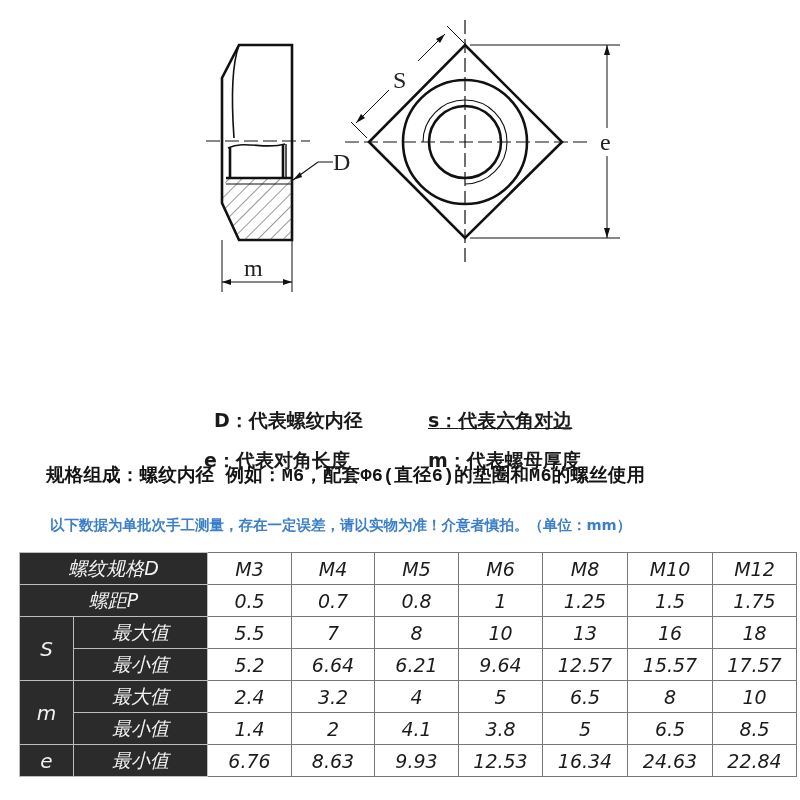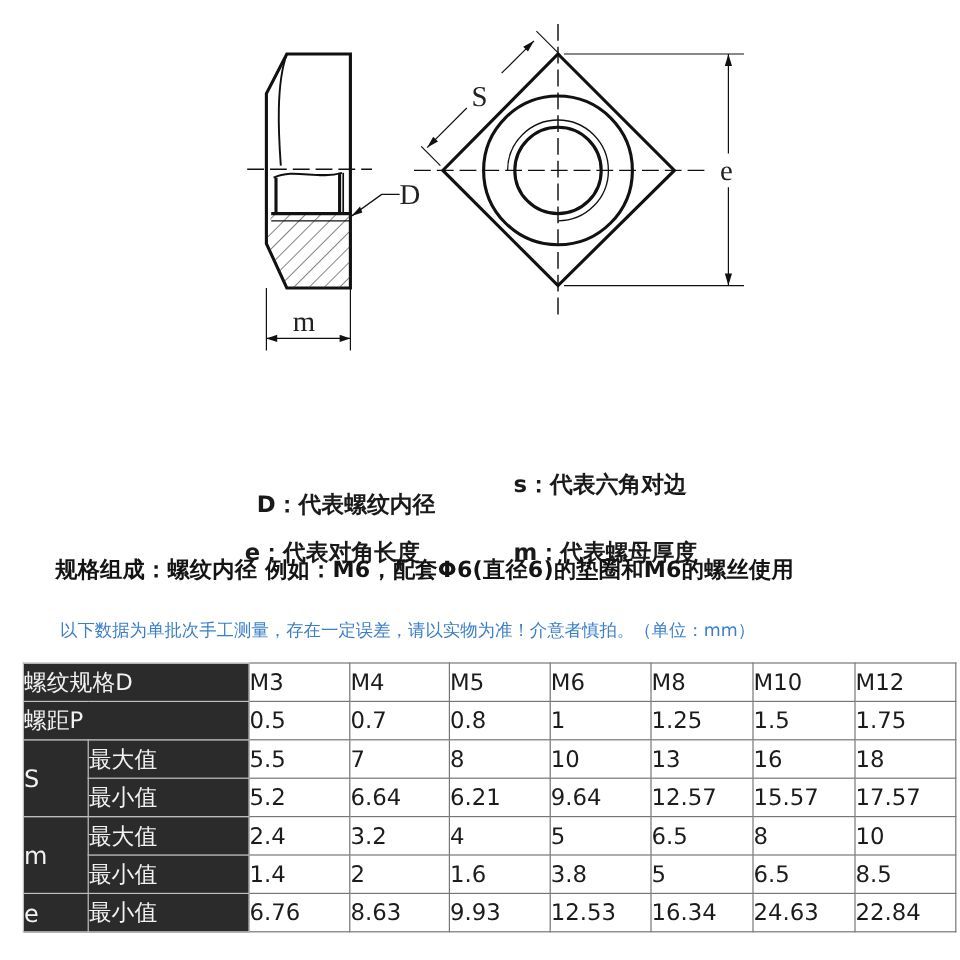--- a/index.html
+++ b/index.html
@@ -4,26 +4,26 @@
 <style>
   html, body { margin: 0; padding: 0; background: #ffffff; }
   body { width: 800px; height: 800px; position: relative; overflow: hidden;
          font-family: "DejaVu Sans", "Liberation Sans", sans-serif; color: #111; }
   .drawing { position: absolute; left: 0; top: 0; width: 800px; height: 300px; }
   .drawing svg { display: block; }
   .dim-label { font-family: "Liberation Serif", "DejaVu Serif", serif; font-size: 24px; fill: #222; }
 
   .legend { position: absolute; left: 0; width: 800px; font-weight: bold; font-size: 19px; color: #1a1a1a; }
   .legend-row { position: absolute; white-space: nowrap; margin-top: 42px; }
-  .spec-line { position: absolute; left: 46px; top: 462px; font-weight: bold; font-size: 18.5px; color: #141414; white-space: nowrap; letter-spacing: 0.2px; }
-  .notice { position: absolute; left: 50px; top: 516px; font-weight: normal; font-size: 14.5px; white-space: nowrap; }
+  .spec-line { position: absolute; left: 46px; top: 462px; font-weight: bold; font-size: 18.5px; color: #141414; white-space: nowrap; letter-spacing: 0.2px; font-family: Liberation Mono, monospace; }
+  .notice { position: absolute; left: 50px; top: 516px; font-weight: bold; font-size: 14.5px; white-space: nowrap; }
 
   table.spec { position: absolute; left: 19px; top: 552px; border-collapse: collapse; table-layout: fixed; }
-  table.spec td { height: 31px; padding: 0; vertical-align: middle;
-                  font-family: "DejaVu Sans", "Liberation Sans", sans-serif; font-size: 19px; }
+  table.spec td { height: 31px; padding: 0; text-align: center; vertical-align: middle;
+                  font-family: "DejaVu Sans", "Liberation Sans", sans-serif; font-size: 19px; font-style: italic; }
   table.spec td.dark { background: #2b2b2b; color: #f2f2f2; border: 1.5px solid #bdbdbd; }
   table.spec td.val { background: #fff; color: #1c1c1c; border: 1.5px solid #777; margin-top: 24px; }
   table.spec td.grp { font-size: 20px; }
 </style>
 </head>
 <body>
 
 <div class="drawing">
   <svg width="800" height="300" viewBox="0 0 800 300" xmlns="http://www.w3.org/2000/svg">
     <defs>
@@ -90,21 +90,21 @@
     </g>
     <text class="dim-label" x="393" y="88">S</text>
     <text class="dim-label" x="600" y="150">e</text>
   </svg>
 </div>
 
 <div class="legend">
   <div class="legend-row" style="left:214px; top:366px;">
     <span>D</span><span>：</span><span>代表螺纹内径</span>
   </div>
-  <div class="legend-row" style="left:428px; top:349px;">
+  <div class="legend-row" style="left:428px; top:366px;text-decoration:underline;">
     <span>s</span><span>：</span><span>代表六角对边</span>
   </div>
   <div class="legend-row" style="left:204px; top:406px;">
     <span>e</span><span>：</span><span>代表对角长度</span>
   </div>
   <div class="legend-row" style="left:428px; top:406px;">
     <span>m</span><span>：</span><span>代表螺母厚度</span>
   </div>
 </div>
 
@@ -174,21 +174,21 @@
     <td class="val">4</td>
     <td class="val">5</td>
     <td class="val">6.5</td>
     <td class="val">8</td>
     <td class="val">10</td>
   </tr>
   <tr>
     <td class="dark">最小值</td>
     <td class="val">1.4</td>
     <td class="val">2</td>
-    <td class="val">1.6</td>
+    <td class="val">4.1</td>
     <td class="val">3.8</td>
     <td class="val">5</td>
     <td class="val">6.5</td>
     <td class="val">8.5</td>
   </tr>
   <tr>
     <td class="dark grp">e</td>
     <td class="dark">最小值</td>
     <td class="val">6.76</td>
     <td class="val">8.63</td>

